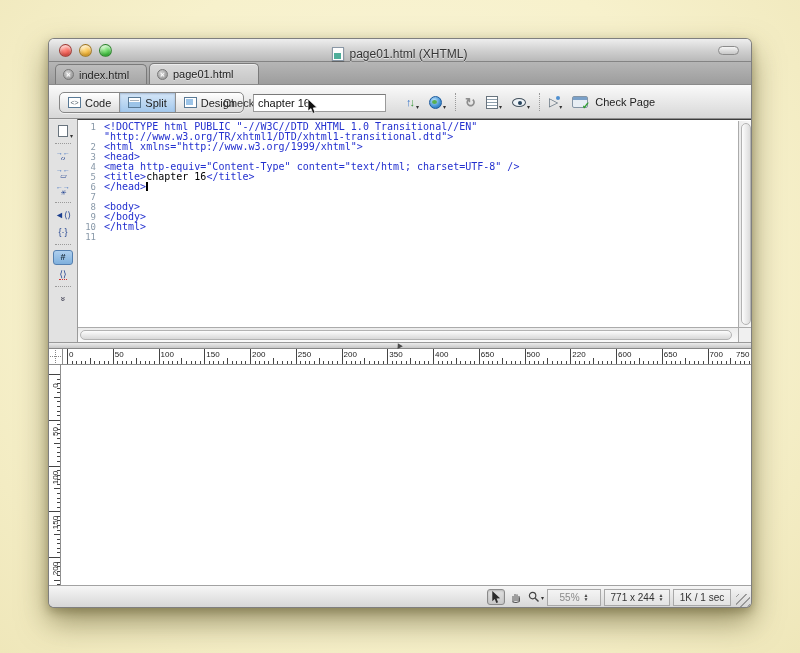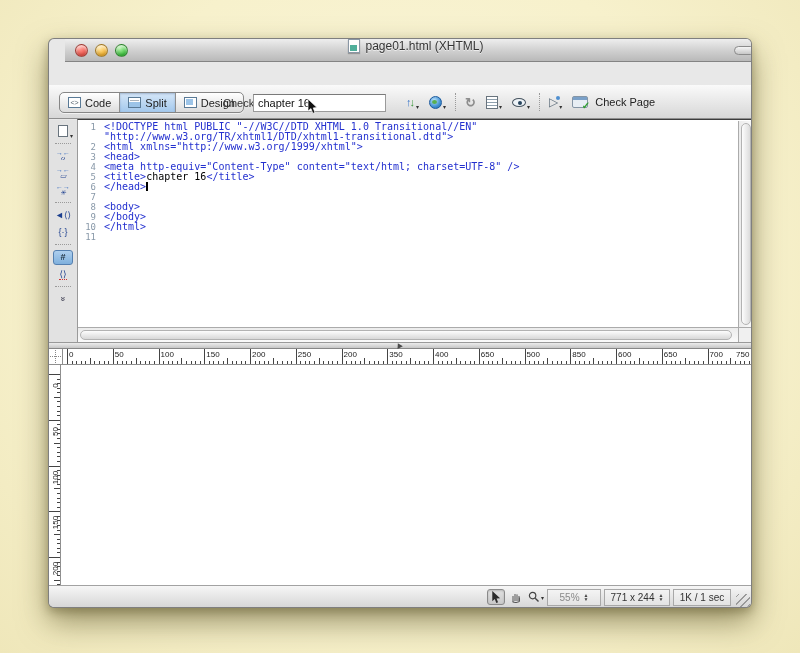--- a/index.html
+++ b/index.html
@@ -11,24 +11,24 @@
   }
   #window {
     position:absolute; left:48px; top:38px; width:704px; height:570px;
     border-radius:6px; overflow:hidden;
     border:1px solid rgba(0,0,0,.45);
     box-shadow:0 14px 30px rgba(80,72,30,.55), 0 4px 10px rgba(80,72,30,.35);
     background:#e8e8e8;
   }
   
   #titlebar {
-    position:absolute; left:16px; top:0; width:100%; height:23px;
+    position:absolute; left:0; top:0; width:100%; height:23px;
     background:linear-gradient(#eeeeee, #cfcfcf 55%, #b9b9b9);
     border-bottom:1px solid #848484;
-    display:flex; align-items:flex-start; justify-content:center;
+    display:flex; align-items:flex-end; justify-content:center;
   }
   .traffic { position:absolute; left:10px; top:5px; display:flex; gap:7px; }
   .light { width:13px; height:13px; border-radius:50%; border:1px solid rgba(0,0,0,.35);
     box-shadow:inset 0 2px 3px rgba(255,255,255,.7), inset 0 -2px 3px rgba(0,0,0,.2); }
   .light.red   { background:radial-gradient(circle at 35% 30%, #ff9a92, #f2544a 70%); }
   .light.yellow{ background:radial-gradient(circle at 35% 30%, #ffe39a, #f6b32c 70%); }
   .light.green { background:radial-gradient(circle at 35% 30%, #b3f0a8, #39c53a 70%); }
   .title-group { display:flex; align-items:center; gap:5px; }
   .proxy-icon { width:12px; height:14px; background:#fdfdfd; border:1px solid #8a97a5; position:relative;
     box-shadow:0 1px 1px rgba(0,0,0,.25); }
@@ -182,20 +182,30 @@
       <span class="light yellow"></span>
       <span class="light green"></span>
     </div>
     <div class="title-group">
       <span class="proxy-icon"></span>
       <span class="window-title">page01.html (XHTML)</span>
     </div>
     <span class="toolbar-pill"></span>
   </div>
 
+  <div id="tabbar">
+    <div class="tab inactive">
+      <span class="tab-close">✕</span>
+      <span>index.html</span>
+    </div>
+    <div class="tab active">
+      <span class="tab-close">✕</span>
+      <span>page01.html</span>
+    </div>
+  </div>
 
   <div id="doctoolbar">
     <div class="seg-group">
       <div class="seg">
         <span class="mini-pane code-glyph">&lt;&gt;</span>
         <span>Code</span>
       </div>
       <div class="seg selected">
         <span class="mini-pane split-glyph"></span>
         <span>Split</span>
@@ -421,21 +431,21 @@
       <i class="htick" style="left: 466.075px; height: 3px;"></i>
       <i class="htick" style="left: 470.65px; height: 3px;"></i>
       <i class="htick" style="left: 475.225px; height: 3px;"></i>
       <i class="htick" style="left: 479.8px; height: 3px;"></i>
       <i class="htick" style="left: 484.375px; height: 6px;"></i>
       <i class="htick" style="left: 488.95px; height: 3px;"></i>
       <i class="htick" style="left: 493.525px; height: 3px;"></i>
       <i class="htick" style="left: 498.1px; height: 3px;"></i>
       <i class="htick" style="left: 502.675px; height: 3px;"></i>
       <i class="htick" style="left: 507.25px; height: 15px;"></i>
-      <s class="hlab" style="text-decoration: none; left: 509.25px;">850</s>
+      <s class="hlab" style="text-decoration: none; left: 509.25px;">220</s>
       <i class="htick" style="left: 511.825px; height: 3px;"></i>
       <i class="htick" style="left: 516.4px; height: 3px;"></i>
       <i class="htick" style="left: 520.975px; height: 3px;"></i>
       <i class="htick" style="left: 525.55px; height: 3px;"></i>
       <i class="htick" style="left: 530.125px; height: 6px;"></i>
       <i class="htick" style="left: 534.7px; height: 3px;"></i>
       <i class="htick" style="left: 539.275px; height: 3px;"></i>
       <i class="htick" style="left: 543.85px; height: 3px;"></i>
       <i class="htick" style="left: 548.425px; height: 3px;"></i>
       <i class="htick" style="left: 553px; height: 15px;"></i>

